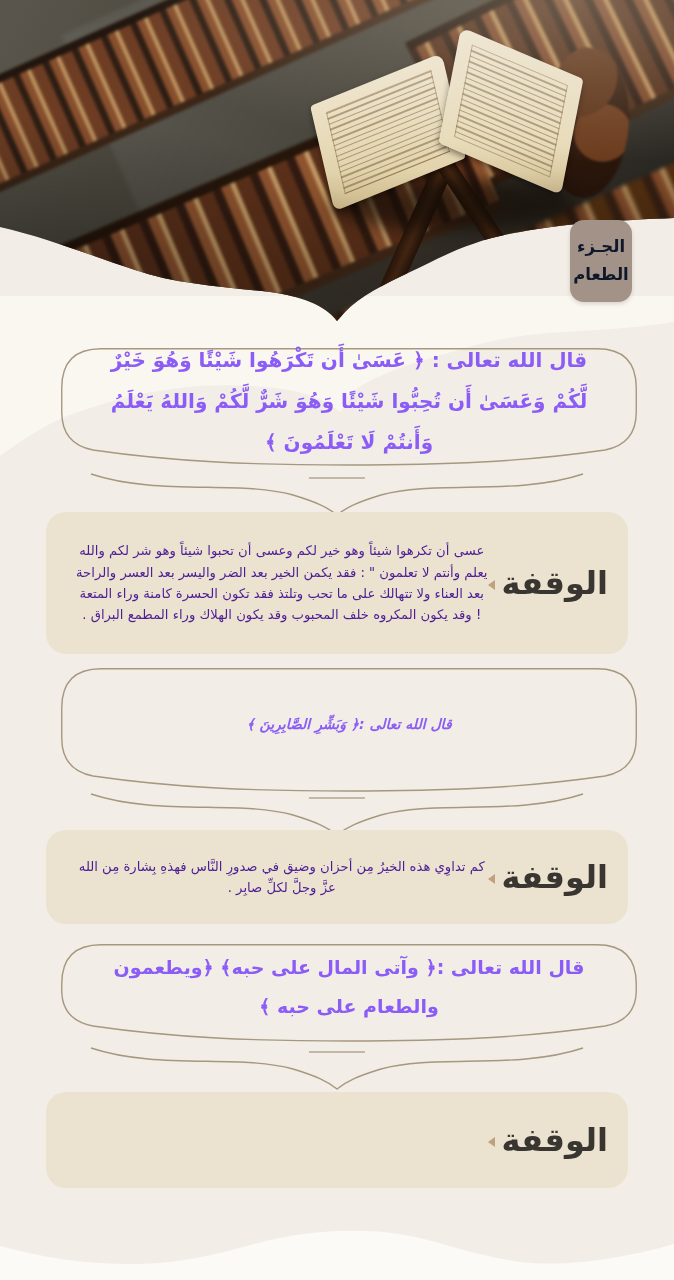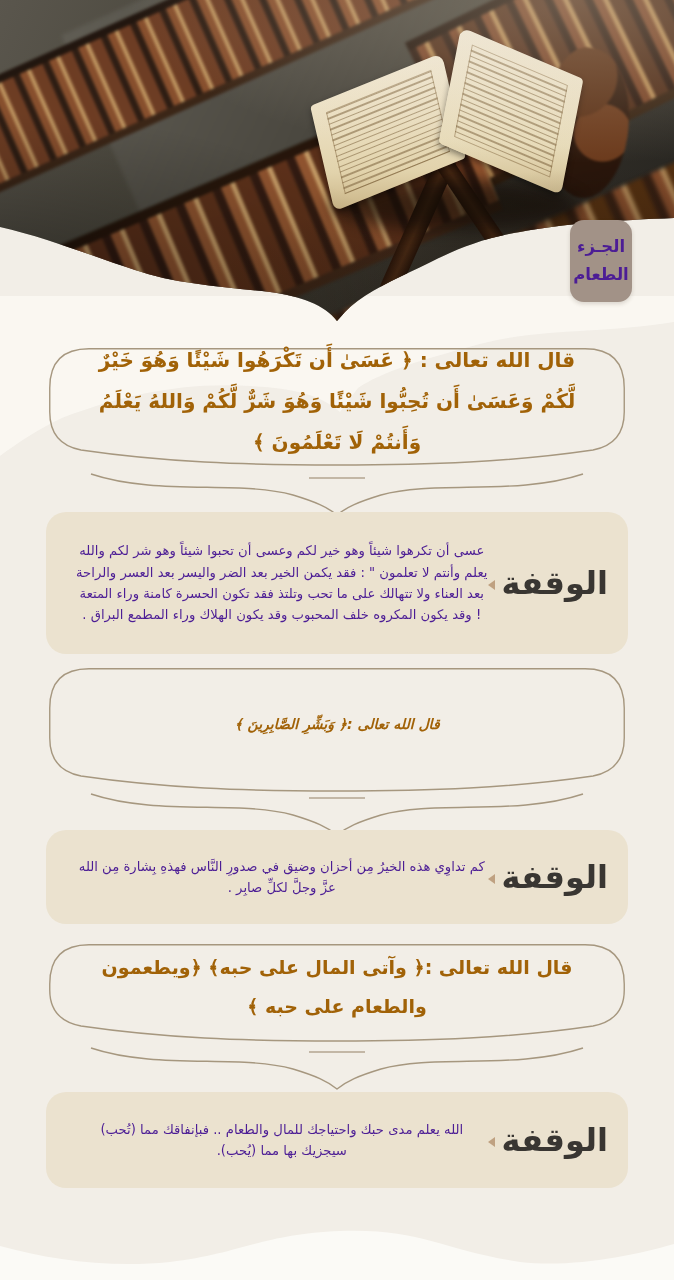--- a/index.html
+++ b/index.html
@@ -49,29 +49,29 @@
     radial-gradient(150% 100% at 100% 100%,rgba(26,16,8,.55) 0%,transparent 50%);}
 
   
   .logo{position:absolute;left:38px;top:26px;width:104px;height:126px;z-index:4;}
   
   .logo svg{display:block;}
 
   
   .badge{
     position:absolute;right:42px;top:220px;width:62px;height:82px;z-index:5;
-    background:#a29287;border-radius:14px;color:#4c1d95;
+    background:#a29287;border-radius:14px;color:#0f172a;
     display:flex;flex-direction:column;align-items:center;justify-content:center;
     font-size:16.5px;font-weight:bold;line-height:1.7;letter-spacing:0;
     box-shadow:0 2px 4px rgba(70,55,40,.18);
   }
 
   
   .content{position:absolute;inset:0;z-index:3;}
-  .verse-box{position:absolute;left:49px;width:576px;color:#a16207;}
+  .verse-box{position:absolute;left:61px;width:576px;color:#8b5cf6;}
   .verse-box svg.outline{position:absolute;left:0;top:0;}
   .verse-box .verse-text{
     position:relative;height:100%;display:flex;align-items:center;justify-content:center;
     text-align:center;padding:0 34px;box-sizing:border-box;
     font-size:20px;font-weight:bold;line-height:2.05;margin-top:-6px;
   }
   .vb1{top:348px;height:118px;}
   .vb2{top:668px;height:124px;}
   .vb2 .verse-text{font-size:14px;font-style:italic;}
   .vb3{top:944px;height:98px;}
@@ -185,17 +185,16 @@
     <svg class="divider dv3" viewBox="0 0 500 54" aria-hidden="true">
       <line x1="222" y1="16" x2="278" y2="16" stroke="#b3a591" stroke-width="1.4"></line>
       <path d="M4 12 C70 34 152 18 206 33 C229 40 240 45 250 53 C260 45 271 40 294 33 C348 18 430 34 496 12" fill="none" stroke="#a6977f" stroke-width="1.4"></path>
     </svg>
 
     <div class="pause-box pb3">
       <div class="pause-side">
         <span class="pause-label">الوقفة</span>
         <span class="pause-marker"></span>
       </div>
-      <div class="pause-text">الله يعلم مدى حبك واحتياجك للمال والطعام .. فبإنفاقك مما (تُحب) سيجزيك بها مما (يُحب).</div>
     </div>
 
   </div>
 </div>
 
 </body></html>

